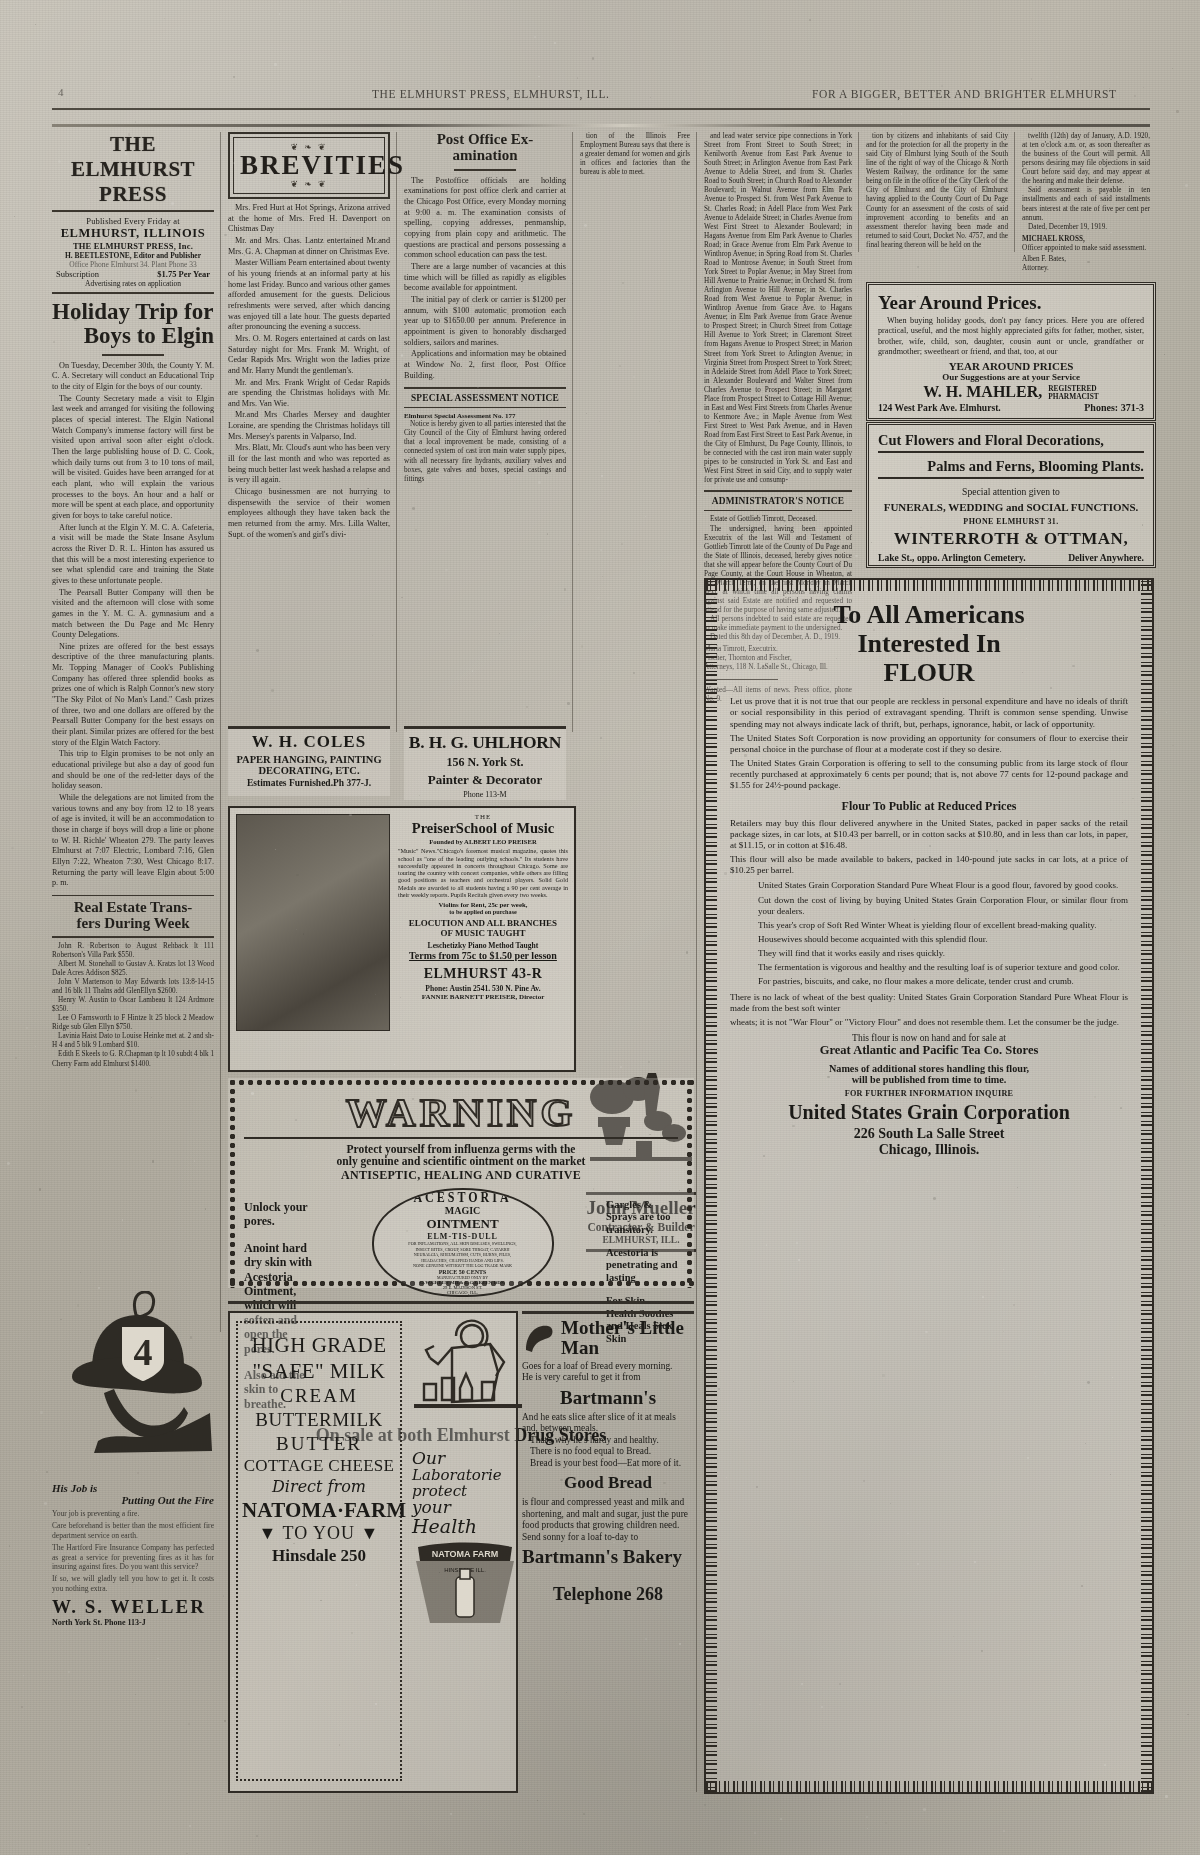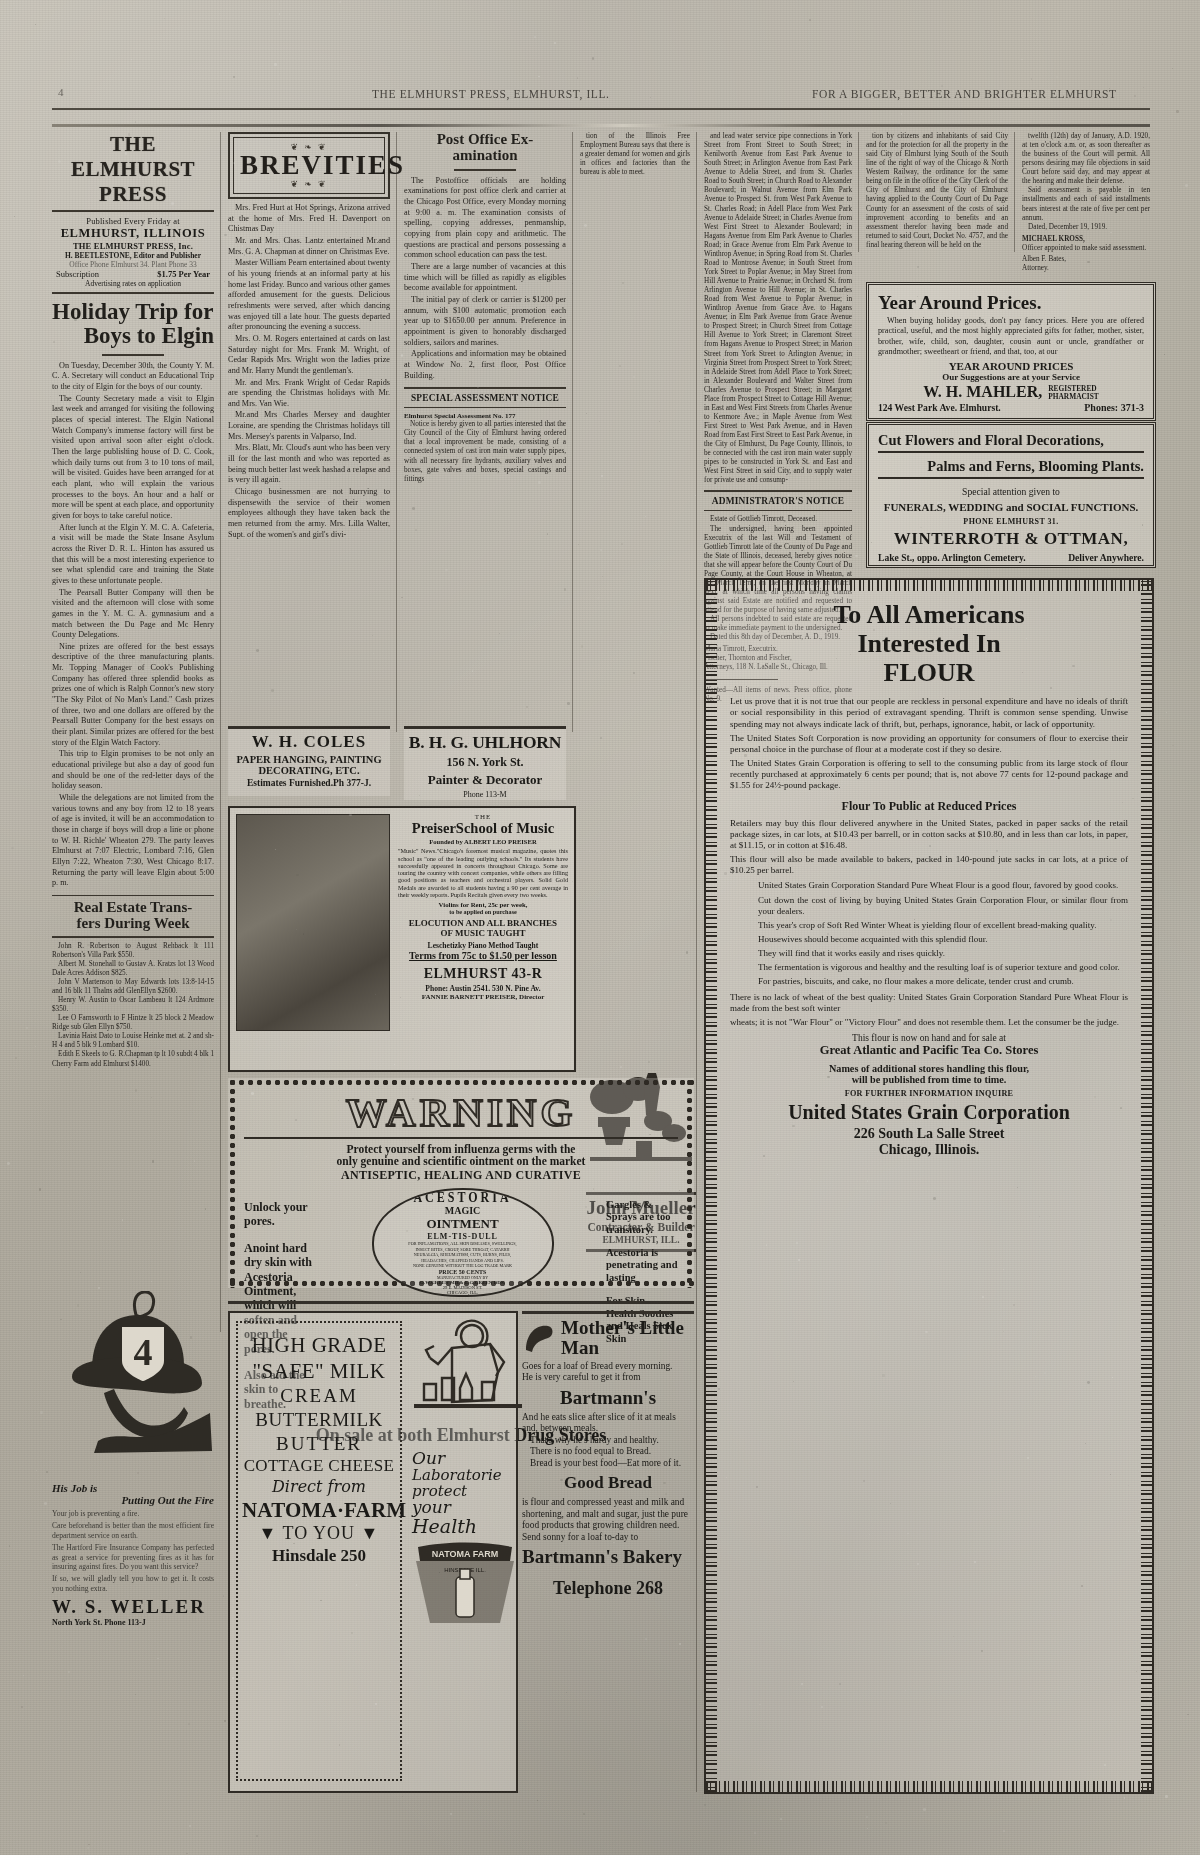--- a/index.html
+++ b/index.html
@@ -559,21 +559,21 @@
     <div class="adsm" style="font-size:9.4px;line-height:1.22;">He is very careful to get it from</div>
     <div class="ctr" style="font-size:19px;font-weight:bold;margin:3px 0;">Bartmann's</div>
     <div class="adsm" style="font-size:9.4px;line-height:1.22;">And he eats slice after slice of it at meals and, between meals.</div>
     <div class="adsm" style="font-size:9.4px;line-height:1.22;text-indent:8px;">That's why he's hardy and healthy.</div>
     <div class="adsm" style="font-size:9.4px;line-height:1.22;text-indent:8px;">There is no food equal to Bread.</div>
     <div class="adsm" style="font-size:9.4px;line-height:1.22;text-indent:8px;">Bread is your best food—Eat more of it.</div>
     <div class="ctr" style="font-size:17px;font-weight:bold;margin:4px 0;">Good Bread</div>
     <div class="adsm" style="font-size:9.4px;line-height:1.22;">is flour and compressed yeast and milk and shortening, and malt and sugar, just the pure food products that growing children need.</div>
     <div class="adsm" style="font-size:9.4px;line-height:1.22;">Send sonny for a loaf to-day to</div>
     <div style="font-size:19px;font-weight:bold;margin-top:4px;line-height:1.1;">Bartmann's Bakery</div>
-    <div class="ctr" style="font-size:18px;font-weight:bold;margin-top:10px;">Telephone 268</div>
+    <div class="ctr" style="font-size:18px;font-weight:bold;margin-top:16px;">Telephone 268</div>
   </div>
 
 </div>
 
 <div class="speck" style="width: 2.49513px; height: 2.49513px; left: 744.43px; top: 754.141px; opacity: 0.421094;"></div>
 <div class="speck" style="width: 2.28247px; height: 2.28247px; left: 52.6954px; top: 340.806px; opacity: 0.33195;"></div>
 <div class="lightspeck" style="width: 1.04645px; height: 1.04645px; left: 150.915px; top: 1280.97px; opacity: 0.369957;"></div>
 <div class="lightspeck" style="width: 0.996064px; height: 0.996064px; left: 834.526px; top: 594.356px; opacity: 0.265043;"></div>
 <div class="lightspeck" style="width: 1.79478px; height: 1.79478px; left: 916.87px; top: 1563.12px; opacity: 0.385503;"></div>
 <div class="speck" style="width: 2.11872px; height: 2.11872px; left: 260.035px; top: 781.795px; opacity: 0.400273;"></div>

